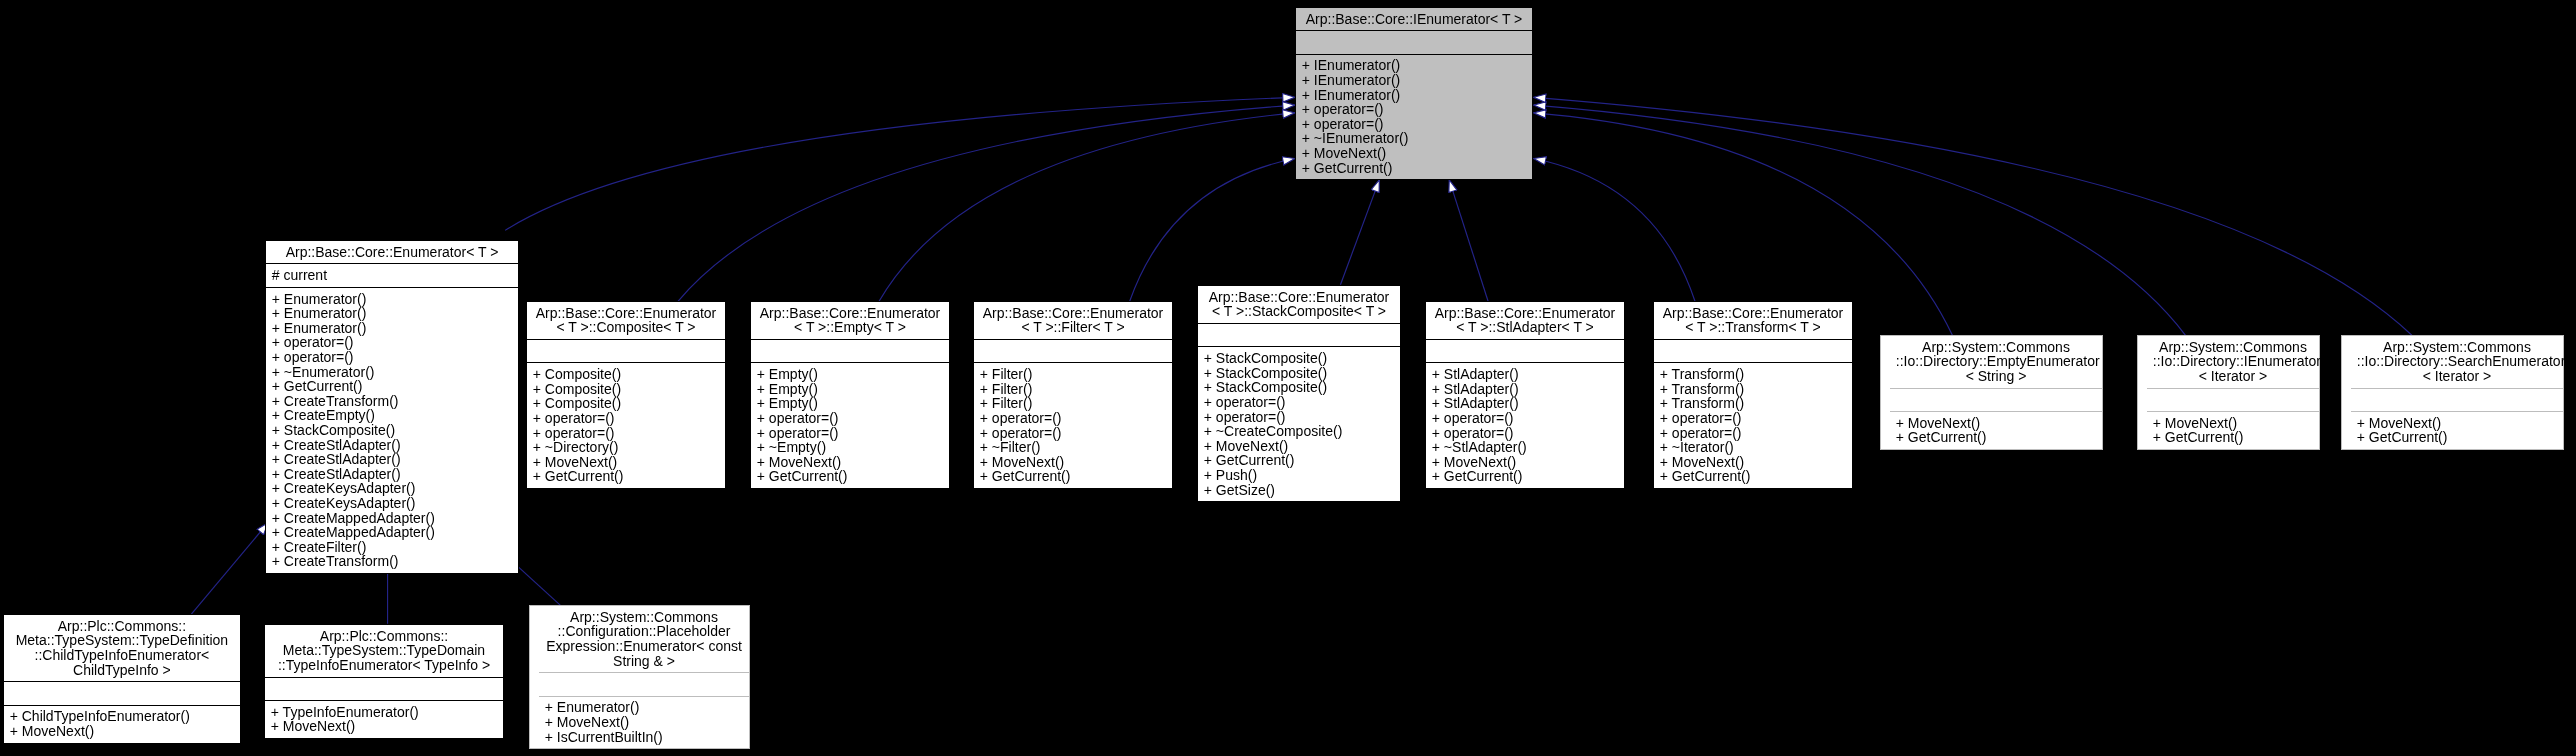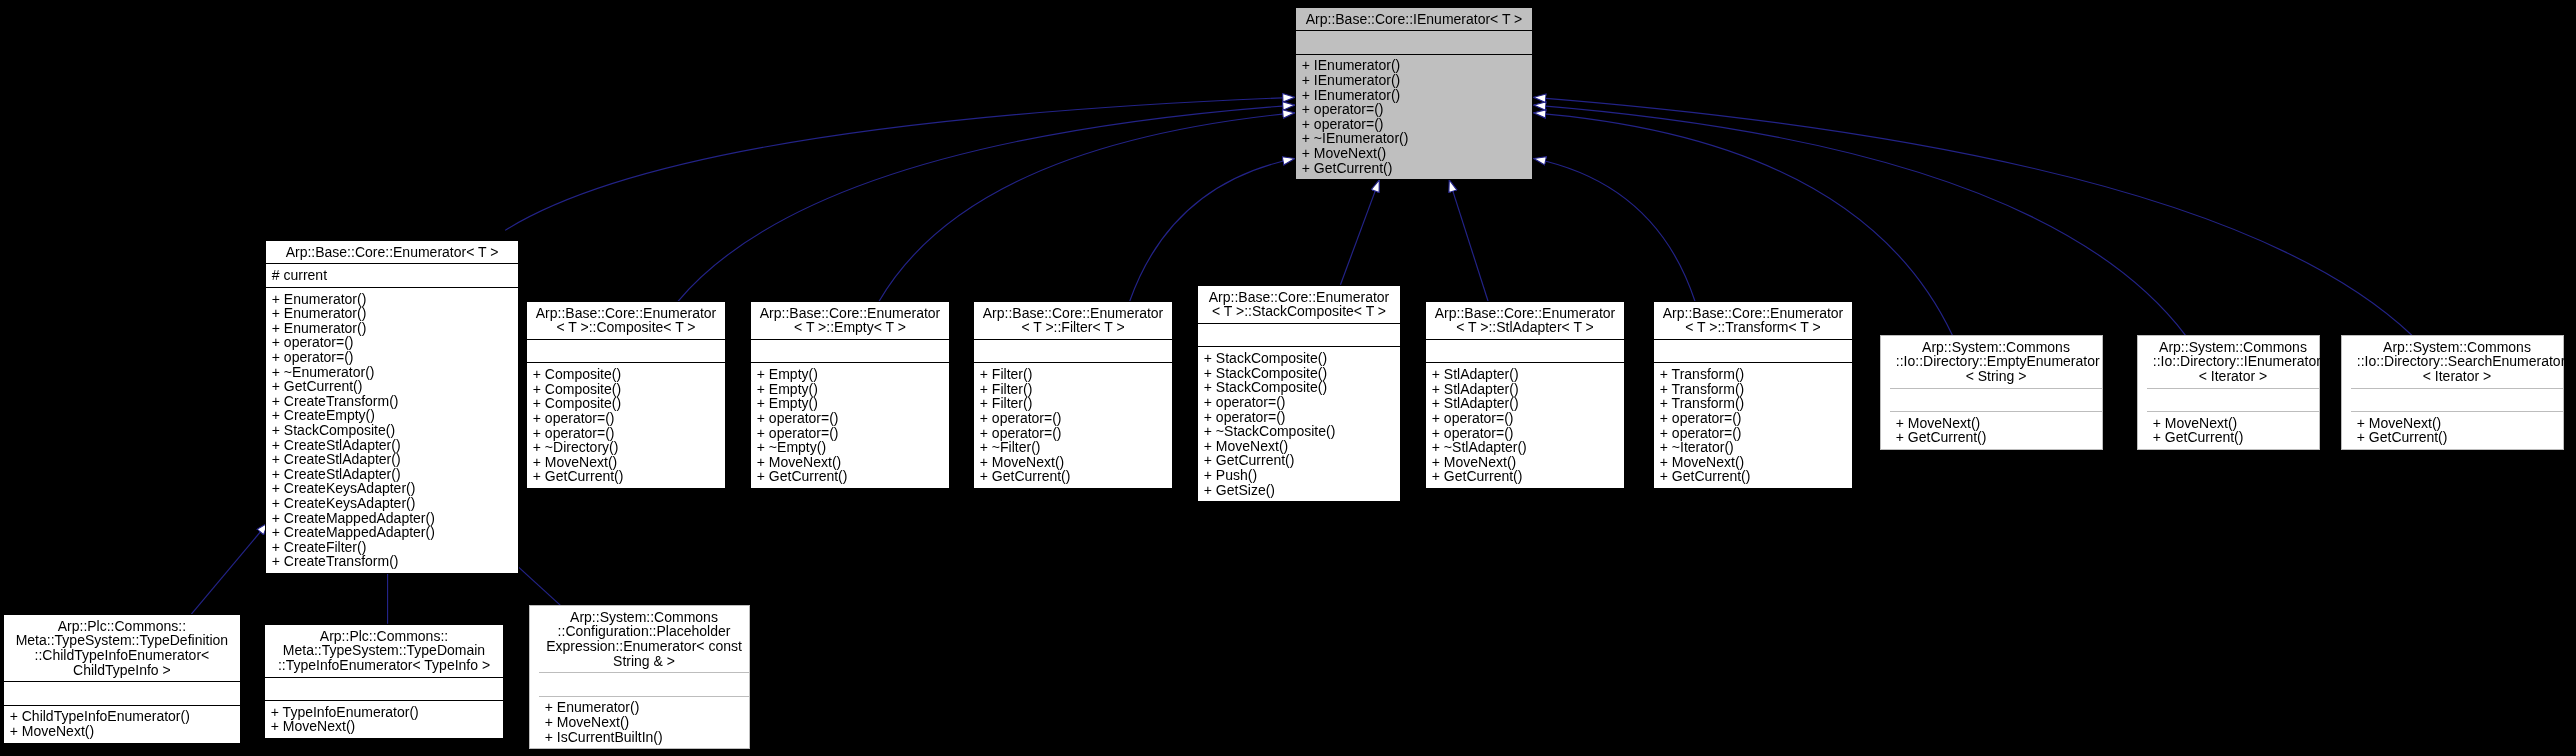--- a/index.html
+++ b/index.html
@@ -148,21 +148,21 @@
         <div>Arp::Base::Core::Enumerator</div>
         <div>&lt; T &gt;::StackComposite&lt; T &gt;</div>
       </div>
     <div class="sec attrs"></div>
     <div class="sec methods">
         <div>+ StackComposite()</div>
         <div>+ StackComposite()</div>
         <div>+ StackComposite()</div>
         <div>+ operator=()</div>
         <div>+ operator=()</div>
-        <div>+ ~StackComposite()</div>
+        <div>+ ~CreateComposite()</div>
         <div>+ MoveNext()</div>
         <div>+ GetCurrent()</div>
         <div>+ Push()</div>
         <div>+ GetSize()</div>
       </div>
   </div>
     <div class="class-box documented" style="left: 1425px; top: 301px; width: 200px;">
     <div class="sec title">
         <div>Arp::Base::Core::Enumerator</div>
         <div>&lt; T &gt;::StlAdapter&lt; T &gt;</div>

